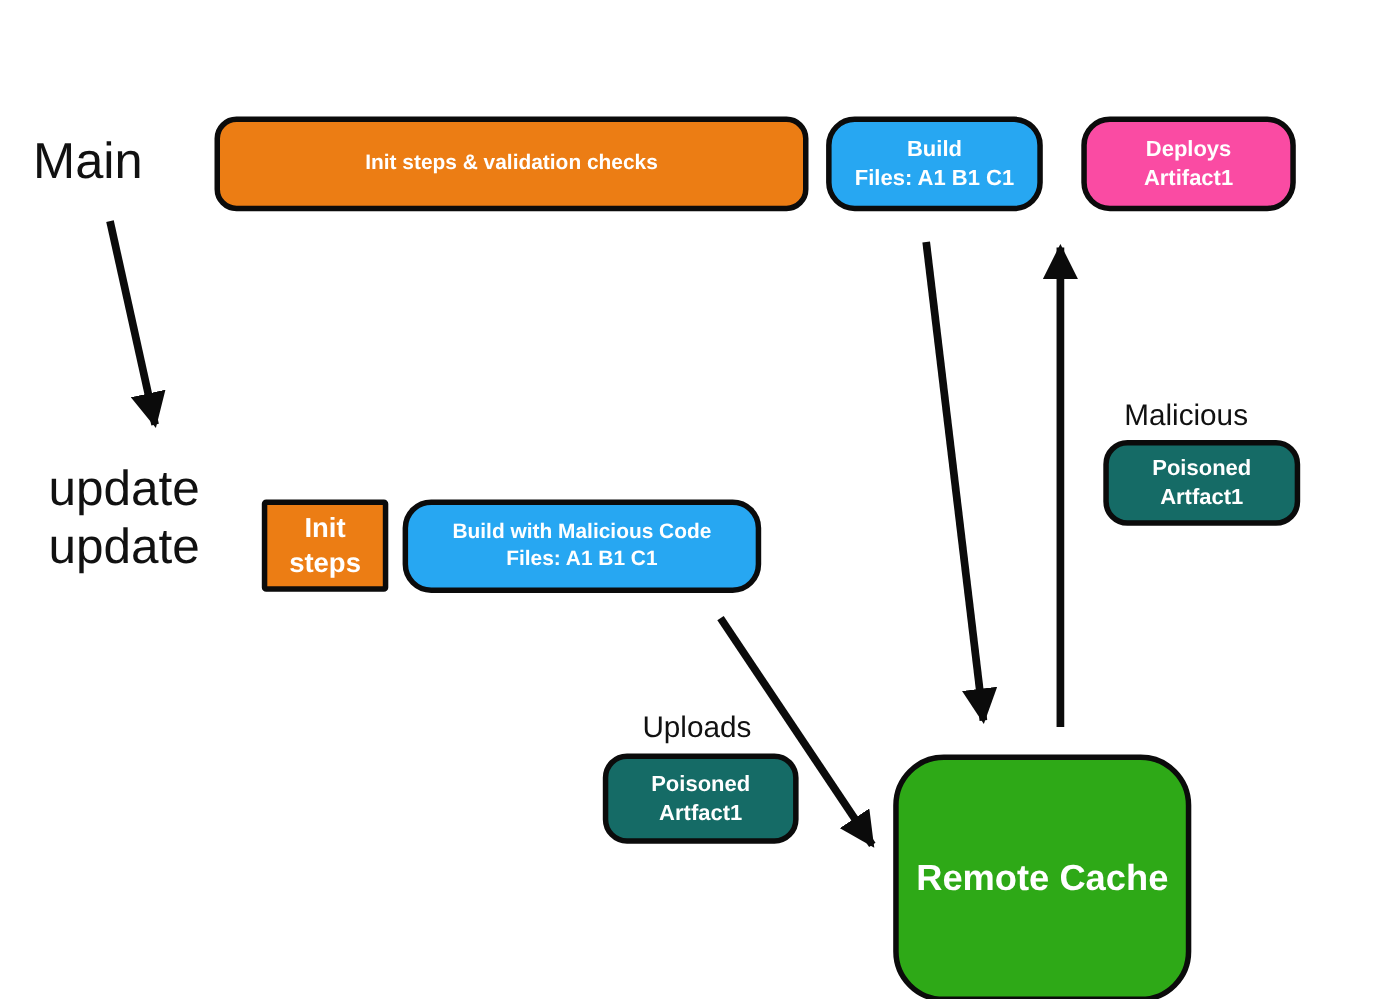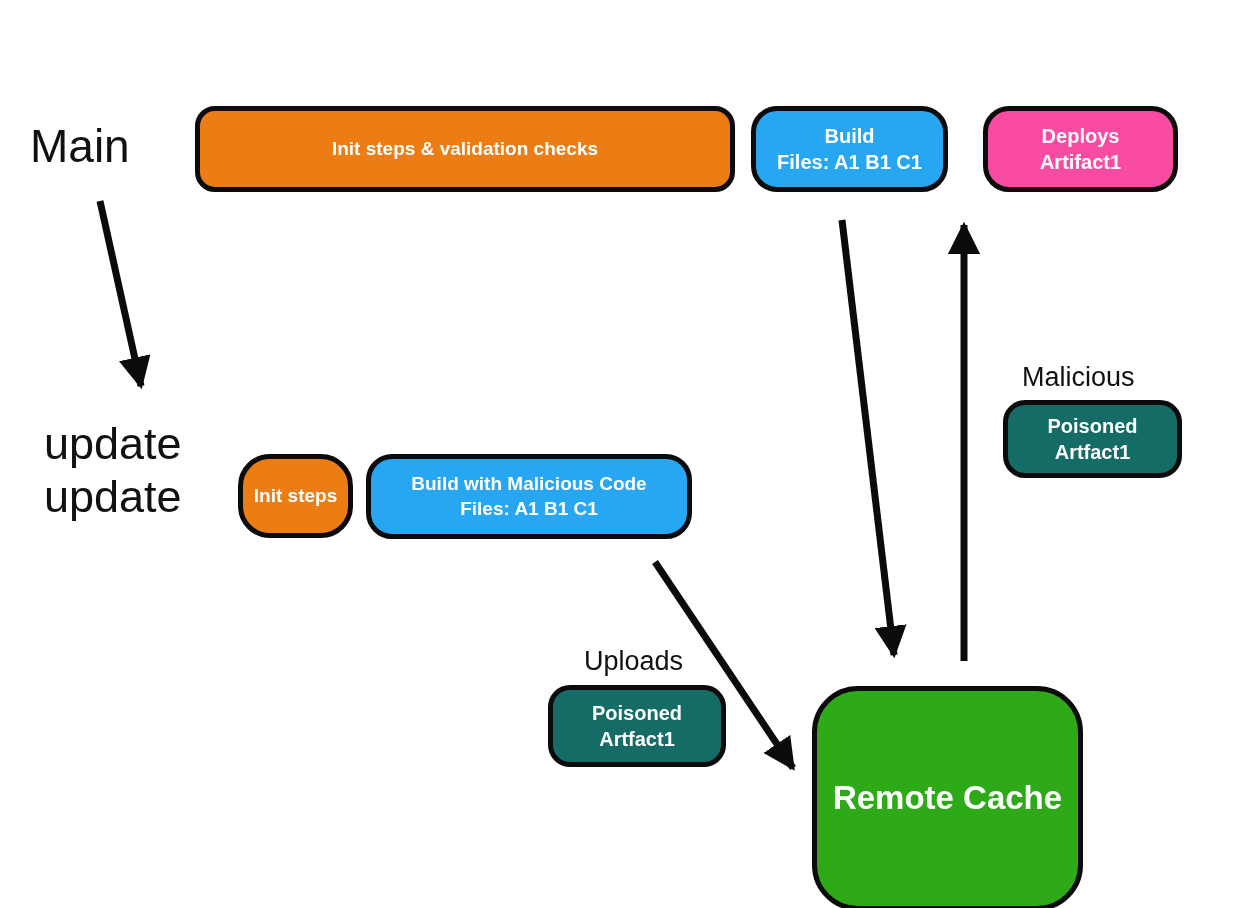--- a/index.html
+++ b/index.html
@@ -43,21 +43,21 @@
     white-space: nowrap;
   }
 
   .big-label { font-size: 45px; line-height: 53px; }
   .mid-label { font-size: 27px; line-height: 34px; }
 
   
   .n-init-validation { left: 195px; top: 72px;  width: 540px; height: 86px; border-radius: 20px; font-size: 19px; }
   .n-build           { left: 751px; top: 72px;  width: 197px; height: 86px; border-radius: 26px; font-size: 20px; }
   .n-deploys         { left: 983px; top: 72px;  width: 195px; height: 86px; border-radius: 26px; font-size: 20px; align-items: center; }
-  .n-init-steps      { left: 238px; top: 420px; width: 115px; height: 84px; border-radius: 32px; font-size: 19px; }
+  .n-init-steps      { left: 238px; top: 420px; width: 115px; height: 84px; border-radius: 4px; font-size: 25px; }
   .n-build-malicious { left: 366px; top: 420px; width: 326px; height: 85px; border-radius: 26px; font-size: 19px; }
   .n-poisoned-down   { left: 1003px; top: 366px; width: 179px; height: 78px; border-radius: 22px; font-size: 20px; }
   .n-poisoned-up     { left: 548px; top: 651px; width: 178px; height: 82px; border-radius: 22px; font-size: 20px; }
   .n-remote-cache    { left: 812px; top: 652px; width: 271px; height: 225px; border-radius: 46px; font-size: 33px; }
 
   .l-main      { left: 30px;  top: 86px; font-size: 46px; }
   .l-innocent  { left: 44px;  top: 383px; }
   .l-has-abc   { left: 682px; top: 296px; }
   .l-downloads { left: 1022px; top: 326px; }
   .l-uploads   { left: 584px; top: 610px; }

